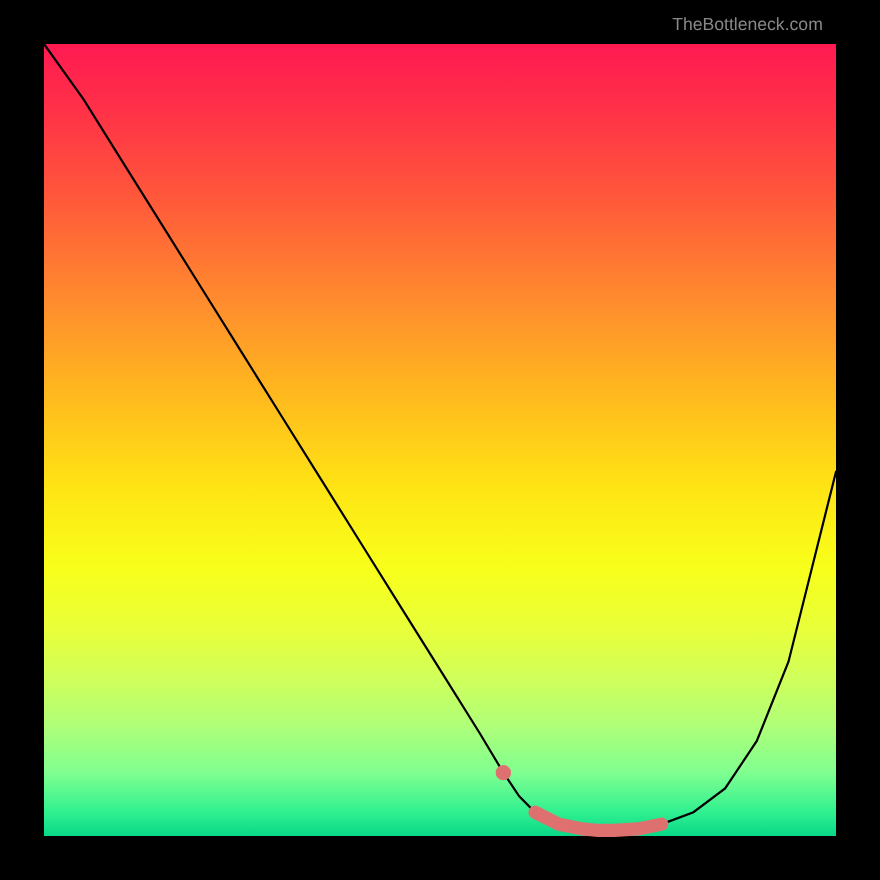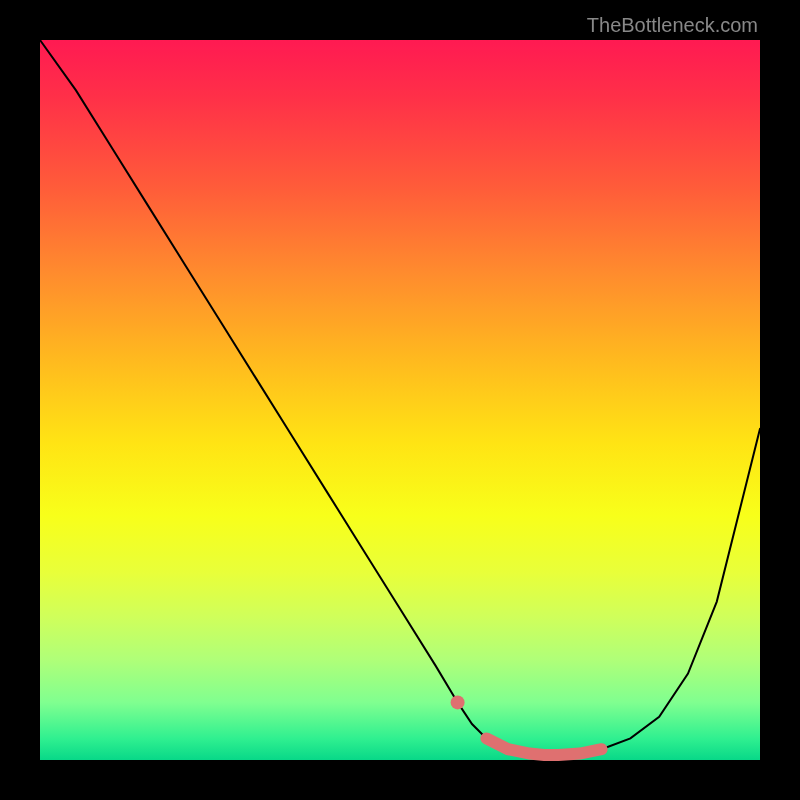--- a/index.html
+++ b/index.html
@@ -23,24 +23,24 @@
       #d0ff5a 80%,
       #b0ff78 86%,
       #80ff90 92%,
       #30f090 97%,
       #08d888 100%
     );
   }
   .attribution {
     position: absolute;
     top: 14px;
-    right: 42px;
+    right: 52px;
     color: #888;
     font-family: Arial, Helvetica, sans-serif;
-    font-size: 20px;
+    font-size: 16px;
     font-weight: 500;
   }
   svg.curve {
     position: absolute;
     left: 0; top: 0;
     width: 720px; height: 720px;
     overflow: visible;
   }
 </style>
 </head>

